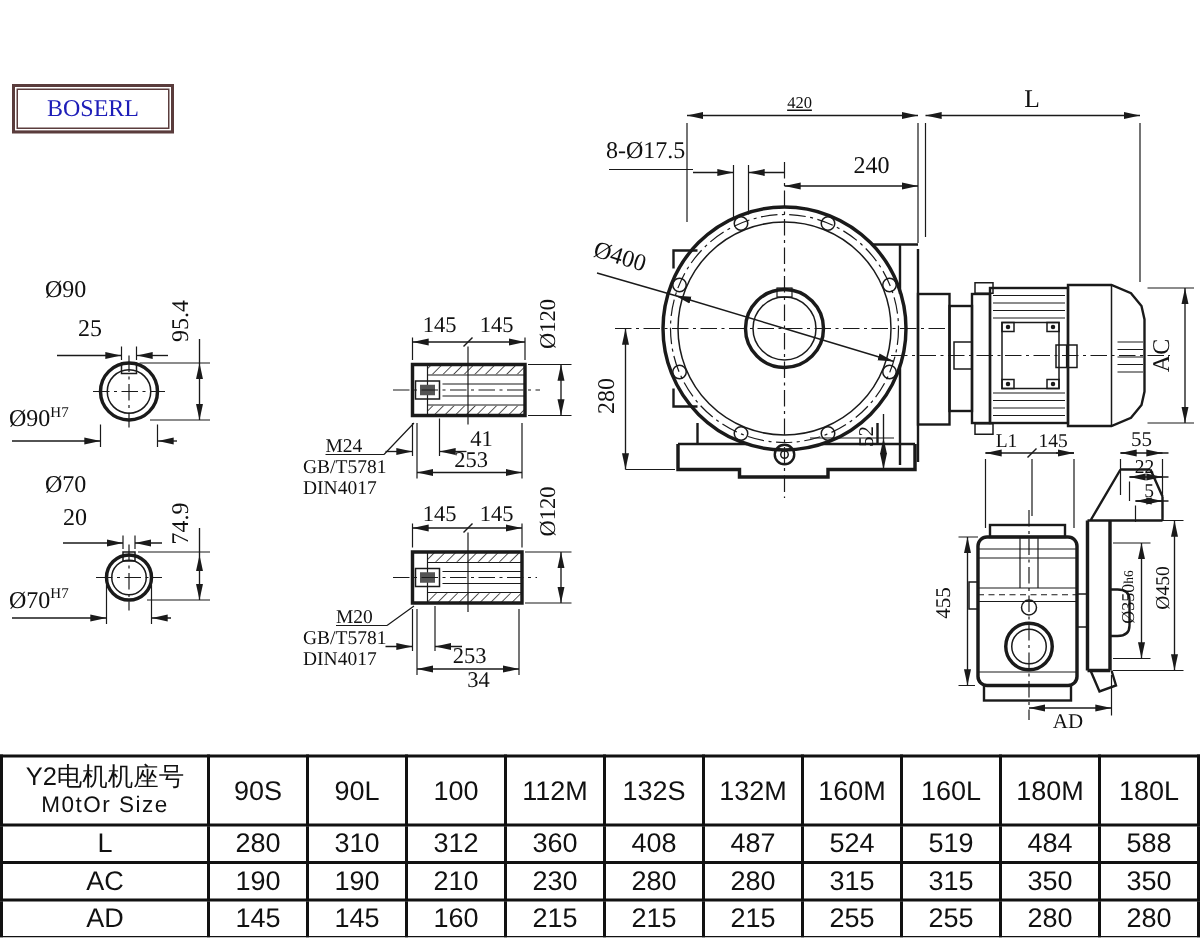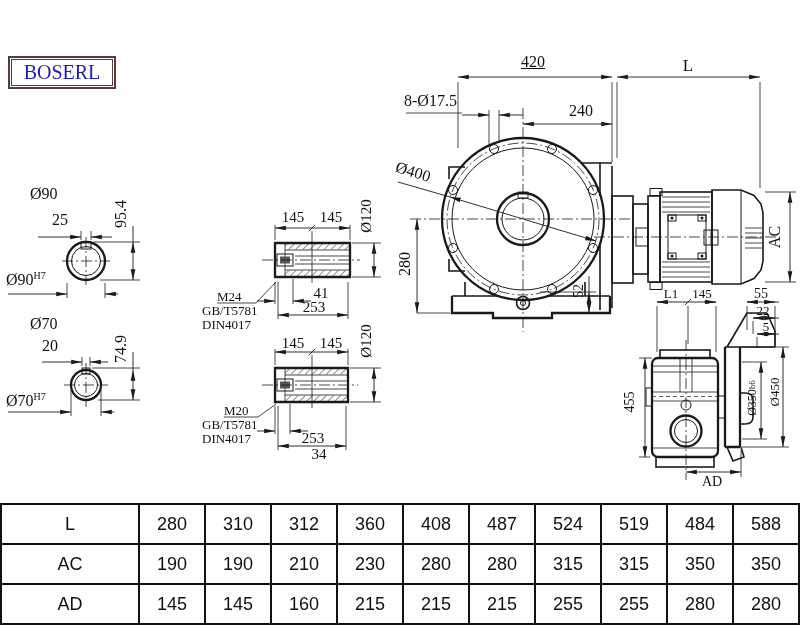--- a/index.html
+++ b/index.html
@@ -3,21 +3,21 @@
 <meta charset="utf-8">
 <style>
   html,body{margin:0;padding:0;background:#fff;}
   #canvas{position:relative;width:800px;height:625px;background:#fff;overflow:hidden;
           font-family:"Liberation Sans",sans-serif;color:#111;}
   #page-title{position:absolute;left:28px;top:10px;font-size:31px;font-weight:bold;
               letter-spacing:1px;color:#000;white-space:nowrap;}
   #brand-box{position:absolute;left:8px;top:56px;width:104px;height:29px;
              border:2px solid #5a3c3c;box-shadow:inset 0 0 0 1px #fff,inset 0 0 0 2px #5a3c3c;
              display:flex;align-items:center;justify-content:center;}
-  #brand-box span{font-family:"Liberation Serif",serif;font-size:20px;color:#1d1db8;}
+  #brand-box span{font-family:"Liberation Serif",serif;font-size:16px;color:#1d1db8;}
   svg{position:absolute;left:0;top:0;}
   .s1{stroke:#1a1a1a;stroke-width:1;fill:none;}
   .s15{stroke:#1a1a1a;stroke-width:1.6;fill:none;}
   .s2{stroke:#1a1a1a;stroke-width:2.3;fill:none;}
   .thin{stroke:#1a1a1a;stroke-width:0.8;fill:none;}
   .dim{stroke:#1a1a1a;stroke-width:0.9;fill:none;}
   .cl{stroke:#1a1a1a;stroke-width:0.8;fill:none;stroke-dasharray:11 3 2 3;}
   .dash{stroke:#1a1a1a;stroke-width:0.7;fill:none;stroke-dasharray:4 3;}
   .me{marker-end:url(#mE);}
   .ms{marker-start:url(#mS);}
@@ -269,21 +269,21 @@
 
   <div class="lbl c" style="left:273px;top:336px;width:40px;font-size:15px;">145</div>
   <div class="lbl c" style="left:311px;top:336px;width:40px;font-size:15px;">145</div>
   <div class="lbl c rot" style="left:341px;top:332px;width:50px;height:18px;font-size:15px;">Ø120</div>
   <div class="lbl" style="left:224px;top:404px;font-size:13px;">M20</div>
   <div class="lbl" style="left:202px;top:418px;font-size:13px;">GB/T5781</div>
   <div class="lbl" style="left:202px;top:432px;font-size:13px;">DIN4017</div>
   <div class="lbl c" style="left:304px;top:416px;width:30px;font-size:15px;margin-top:31px;">34</div>
   <div class="lbl c" style="left:293px;top:431px;width:40px;font-size:15px;">253</div>
 
-  <div class="lbl c" style="left:508px;top:54px;width:50px;font-size:16px;text-decoration:underline;">420</div>
+  <div class="lbl c" style="left:508px;top:64px;width:50px;font-size:11px;text-decoration:underline;">420</div>
   <div class="lbl c" style="left:673px;top:57px;width:30px;font-size:17px;">L</div>
   <div class="lbl" style="left:404px;top:93px;">8-Ø17.5</div>
   <div class="lbl c" style="left:556px;top:103px;width:50px;">240</div>
   <div class="lbl c" style="left:383px;top:162px;width:60px;height:20px;transform:rotate(17deg);">Ø400</div>
   <div class="lbl c rot" style="left:385px;top:254px;width:40px;height:20px;">280</div>
   <div class="lbl c rot" style="left:564px;top:282px;width:30px;height:18px;font-size:14px;">52</div>
   <div class="lbl c rot" style="left:757px;top:227px;width:36px;height:20px;">AC</div>
 
   <div class="lbl c" style="left:656px;top:287px;width:30px;font-size:13px;">L1</div>
   <div class="lbl c" style="left:687px;top:287px;width:30px;font-size:13px;">145</div>
@@ -297,20 +297,36 @@
     </div>
   <div class="lbl c rot" style="left:750px;top:384px;width:48px;height:16px;font-size:13px;">Ø450</div>
   <div class="lbl c" style="left:697px;top:475px;width:30px;font-size:14px;">AD</div>
 
   <table id="dim-table">
     <colgroup>
         <col style="width:138px;">
         <col span="10">
       </colgroup>
     <tbody>
+        <tr style="height:46px;">
+      <th>
+        <div class="hcn">Y2电机机座号</div>
+        <div class="hen">M0tOr Size</div>
+      </th>
+      <th class="col">90S</th>
+      <th class="col">90L</th>
+      <th class="col">100</th>
+      <th class="col">112M</th>
+      <th class="col">132S</th>
+      <th class="col">132M</th>
+      <th class="col">160M</th>
+      <th class="col">160L</th>
+      <th class="col">180M</th>
+      <th class="col">180L</th>
+    </tr>
     <tr style="height:25px;">
       <td class="rowlab">L</td>
       <td class="val">280</td>
       <td class="val">310</td>
       <td class="val">312</td>
       <td class="val">360</td>
       <td class="val">408</td>
       <td class="val">487</td>
       <td class="val">524</td>
       <td class="val">519</td>

